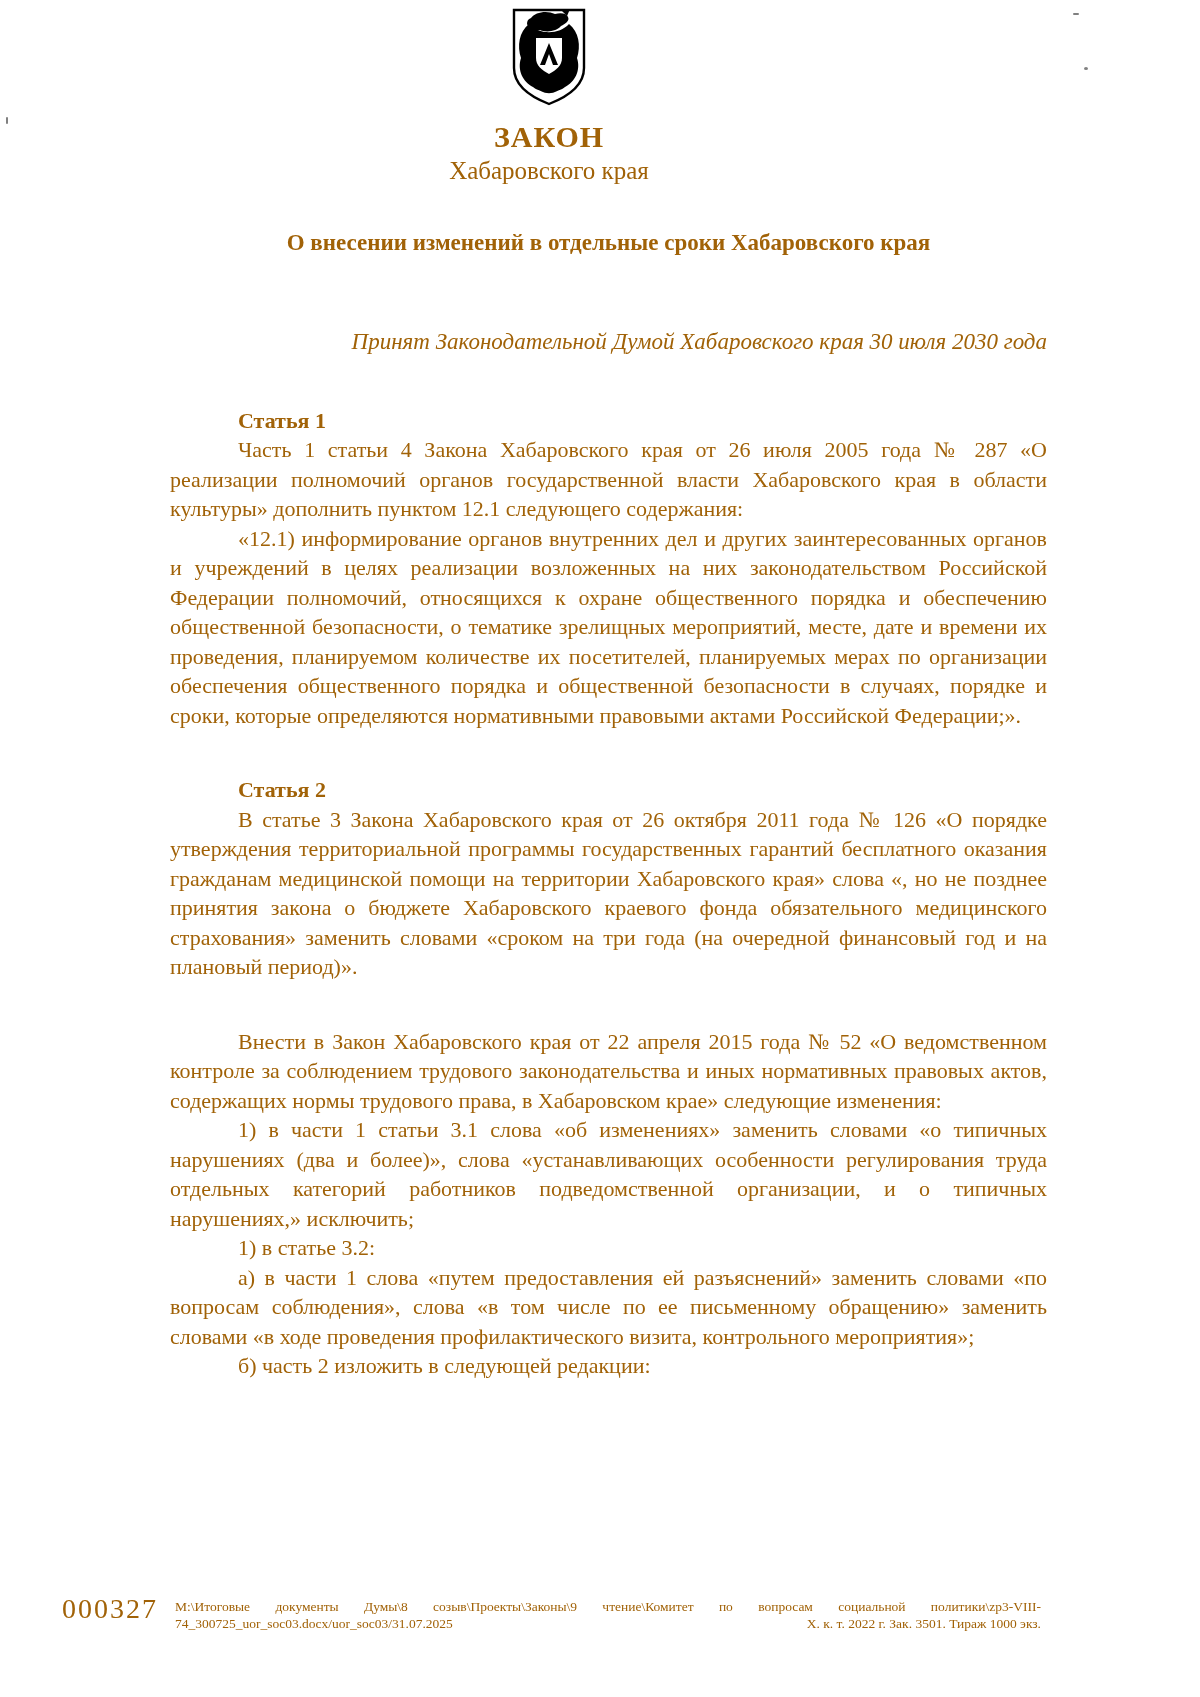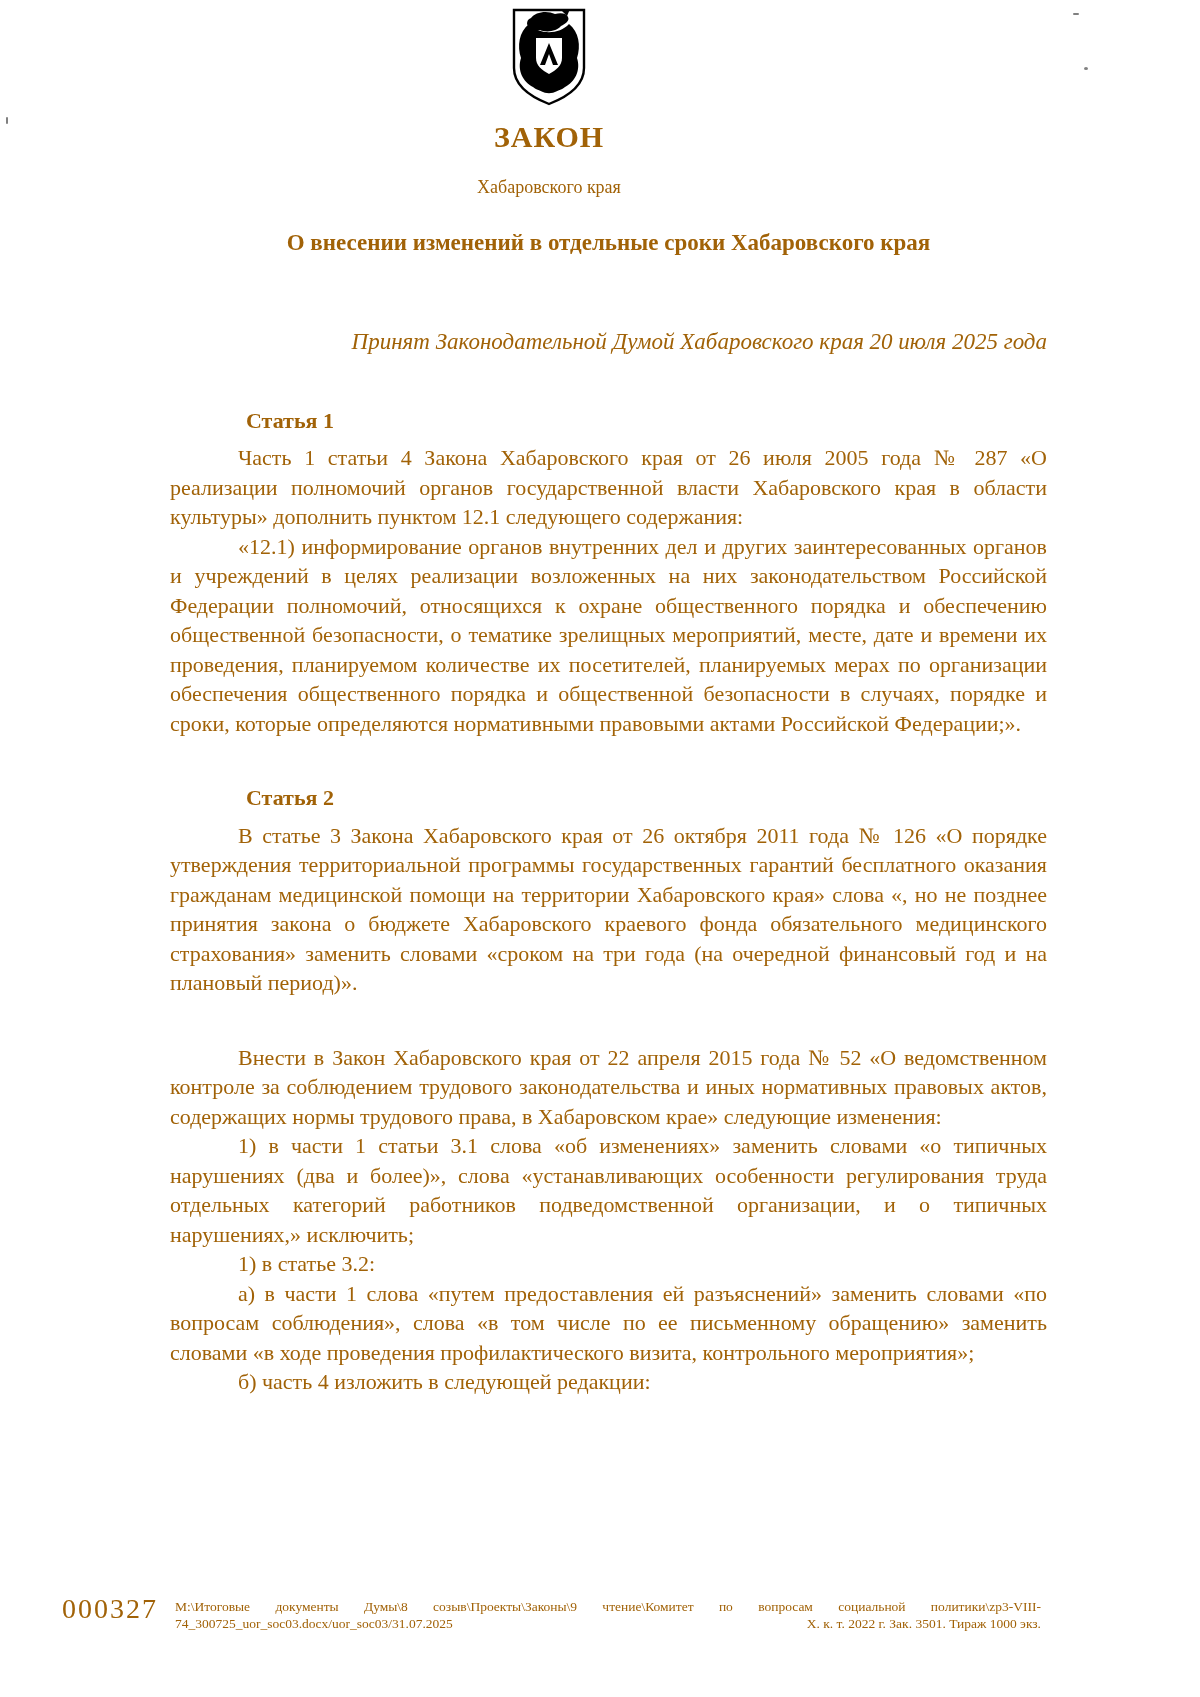--- a/index.html
+++ b/index.html
@@ -18,40 +18,40 @@
     transform:translateX(-50%);
     width:760px; text-align:center;
   }
   .emblem { display:inline-block; line-height:0; }
   .doc-type {
     margin-top:11px;
     font-size:30px; font-weight:bold; letter-spacing:1px;
     line-height:32px;
   }
   .doc-region {
-    margin-top:20px;
-    font-size:18px; line-height:28px;
+    margin-top:4px;
+    font-size:25px; line-height:28px;
   }
   
   .doc-body {
     position:absolute; left:170px; top:228px; width:877px;
     font-size:22px; line-height:29.5px;
   }
   .doc-title {
     margin:0; font-size:23px; font-weight:bold;
     text-align:center; line-height:29px;
   }
   .adoption {
     margin:70px 0 0 0;
     font-style:italic; font-size:23px;
     text-align:right;
   }
   .article { margin-top:49px; }
   .article + .article { margin-top:45px; }
-  .art-head { margin:8px; font-weight:bold; text-indent:68px; }
+  .art-head { margin:0; font-weight:bold; text-indent:68px; }
   .para {
     margin:0; text-indent:68px;
     text-align:justify; text-justify:inter-word;
   }
   
   .doc-number {
     position:absolute; left:62px; top:1593px;
     font-size:28px; letter-spacing:2px;
   }
   .file-info {
@@ -85,39 +85,39 @@
         <path d="M29 30 H55 V50 C55 58 49 62 42 66 C35 62 29 58 29 50 Z" fill="#ffffff"></path>
         <path d="M33 57 L42 35 L51 57 L46 57 L42 46 L38 57 Z" fill="#000000"></path>
       </svg>
     </span>
     <div class="doc-type">ЗАКОН</div>
     <div class="doc-region">Хабаровского края</div>
   </header>
 
   <main class="doc-body">
     <h1 class="doc-title">О внесении изменений в отдельные сроки Хабаровского края</h1>
-    <p class="adoption">Принят Законодательной Думой Хабаровского края 20 июля 2025 года</p>
+    <p class="adoption">Принят Законодательной Думой Хабаровского края 30 июля 2030 года</p>
 
     <section class="article">
       <p class="art-head">Статья 1</p>
       <p class="para">Часть 1 статьи 4 Закона Хабаровского края от 26 июля 2005 года № 287 «О реализации полномочий органов государственной власти Хабаровского края в области культуры» дополнить пунктом 12.1 следующего содержания:</p>
       <p class="para">«12.1) информирование органов внутренних дел и других заинтересованных органов и учреждений в целях реализации возложенных на них законодательством Российской Федерации полномочий, относящихся к охране общественного порядка и обеспечению общественной безопасности, о тематике зрелищных мероприятий, месте, дате и времени их проведения, планируемом количестве их посетителей, планируемых мерах по организации обеспечения общественного порядка и общественной безопасности в случаях, порядке и сроки, которые определяются нормативными правовыми актами Российской Федерации;».</p>
     </section>
 
     <section class="article">
       <p class="art-head">Статья 2</p>
       <p class="para">В статье 3 Закона Хабаровского края от 26 октября 2011 года № 126 «О порядке утверждения территориальной программы государственных гарантий бесплатного оказания гражданам медицинской помощи на территории Хабаровского края» слова «, но не позднее принятия закона о бюджете Хабаровского краевого фонда обязательного медицинского страхования» заменить словами «сроком на три года (на очередной финансовый год и на плановый период)».</p>
     </section>
 
     <section class="article">
       <p class="para">Внести в Закон Хабаровского края от 22 апреля 2015 года № 52 «О ведомственном контроле за соблюдением трудового законодательства и иных нормативных правовых актов, содержащих нормы трудового права, в Хабаровском крае» следующие изменения:</p>
       <p class="para">1) в части 1 статьи 3.1 слова «об изменениях» заменить словами «о типичных нарушениях (два и более)», слова «устанавливающих особенности регулирования труда отдельных категорий работников подведомственной организации, и о типичных нарушениях,» исключить;</p>
       <p class="para">1) в статье 3.2:</p>
       <p class="para">а) в части 1 слова «путем предоставления ей разъяснений» заменить словами «по вопросам соблюдения», слова «в том числе по ее письменному обращению» заменить словами «в ходе проведения профилактического визита, контрольного мероприятия»;</p>
-      <p class="para">б) часть 4 изложить в следующей редакции:</p>
+      <p class="para">б) часть 2 изложить в следующей редакции:</p>
     </section>
   </main>
 
   <div class="doc-number">000327</div>
 
   <footer class="file-info">
     <div class="path-line1">М:\Итоговые документы Думы\8 созыв\Проекты\Законы\9 чтение\Комитет по вопросам социальной политики\zp3-VIII-</div>
     <div class="path-line2-row">
       <span>74_300725_uor_soc03.docx/uor_soc03/31.07.2025</span>
       <span class="print-info">Х. к. т. 2022 г. Зак. 3501. Тираж 1000 экз.</span>

